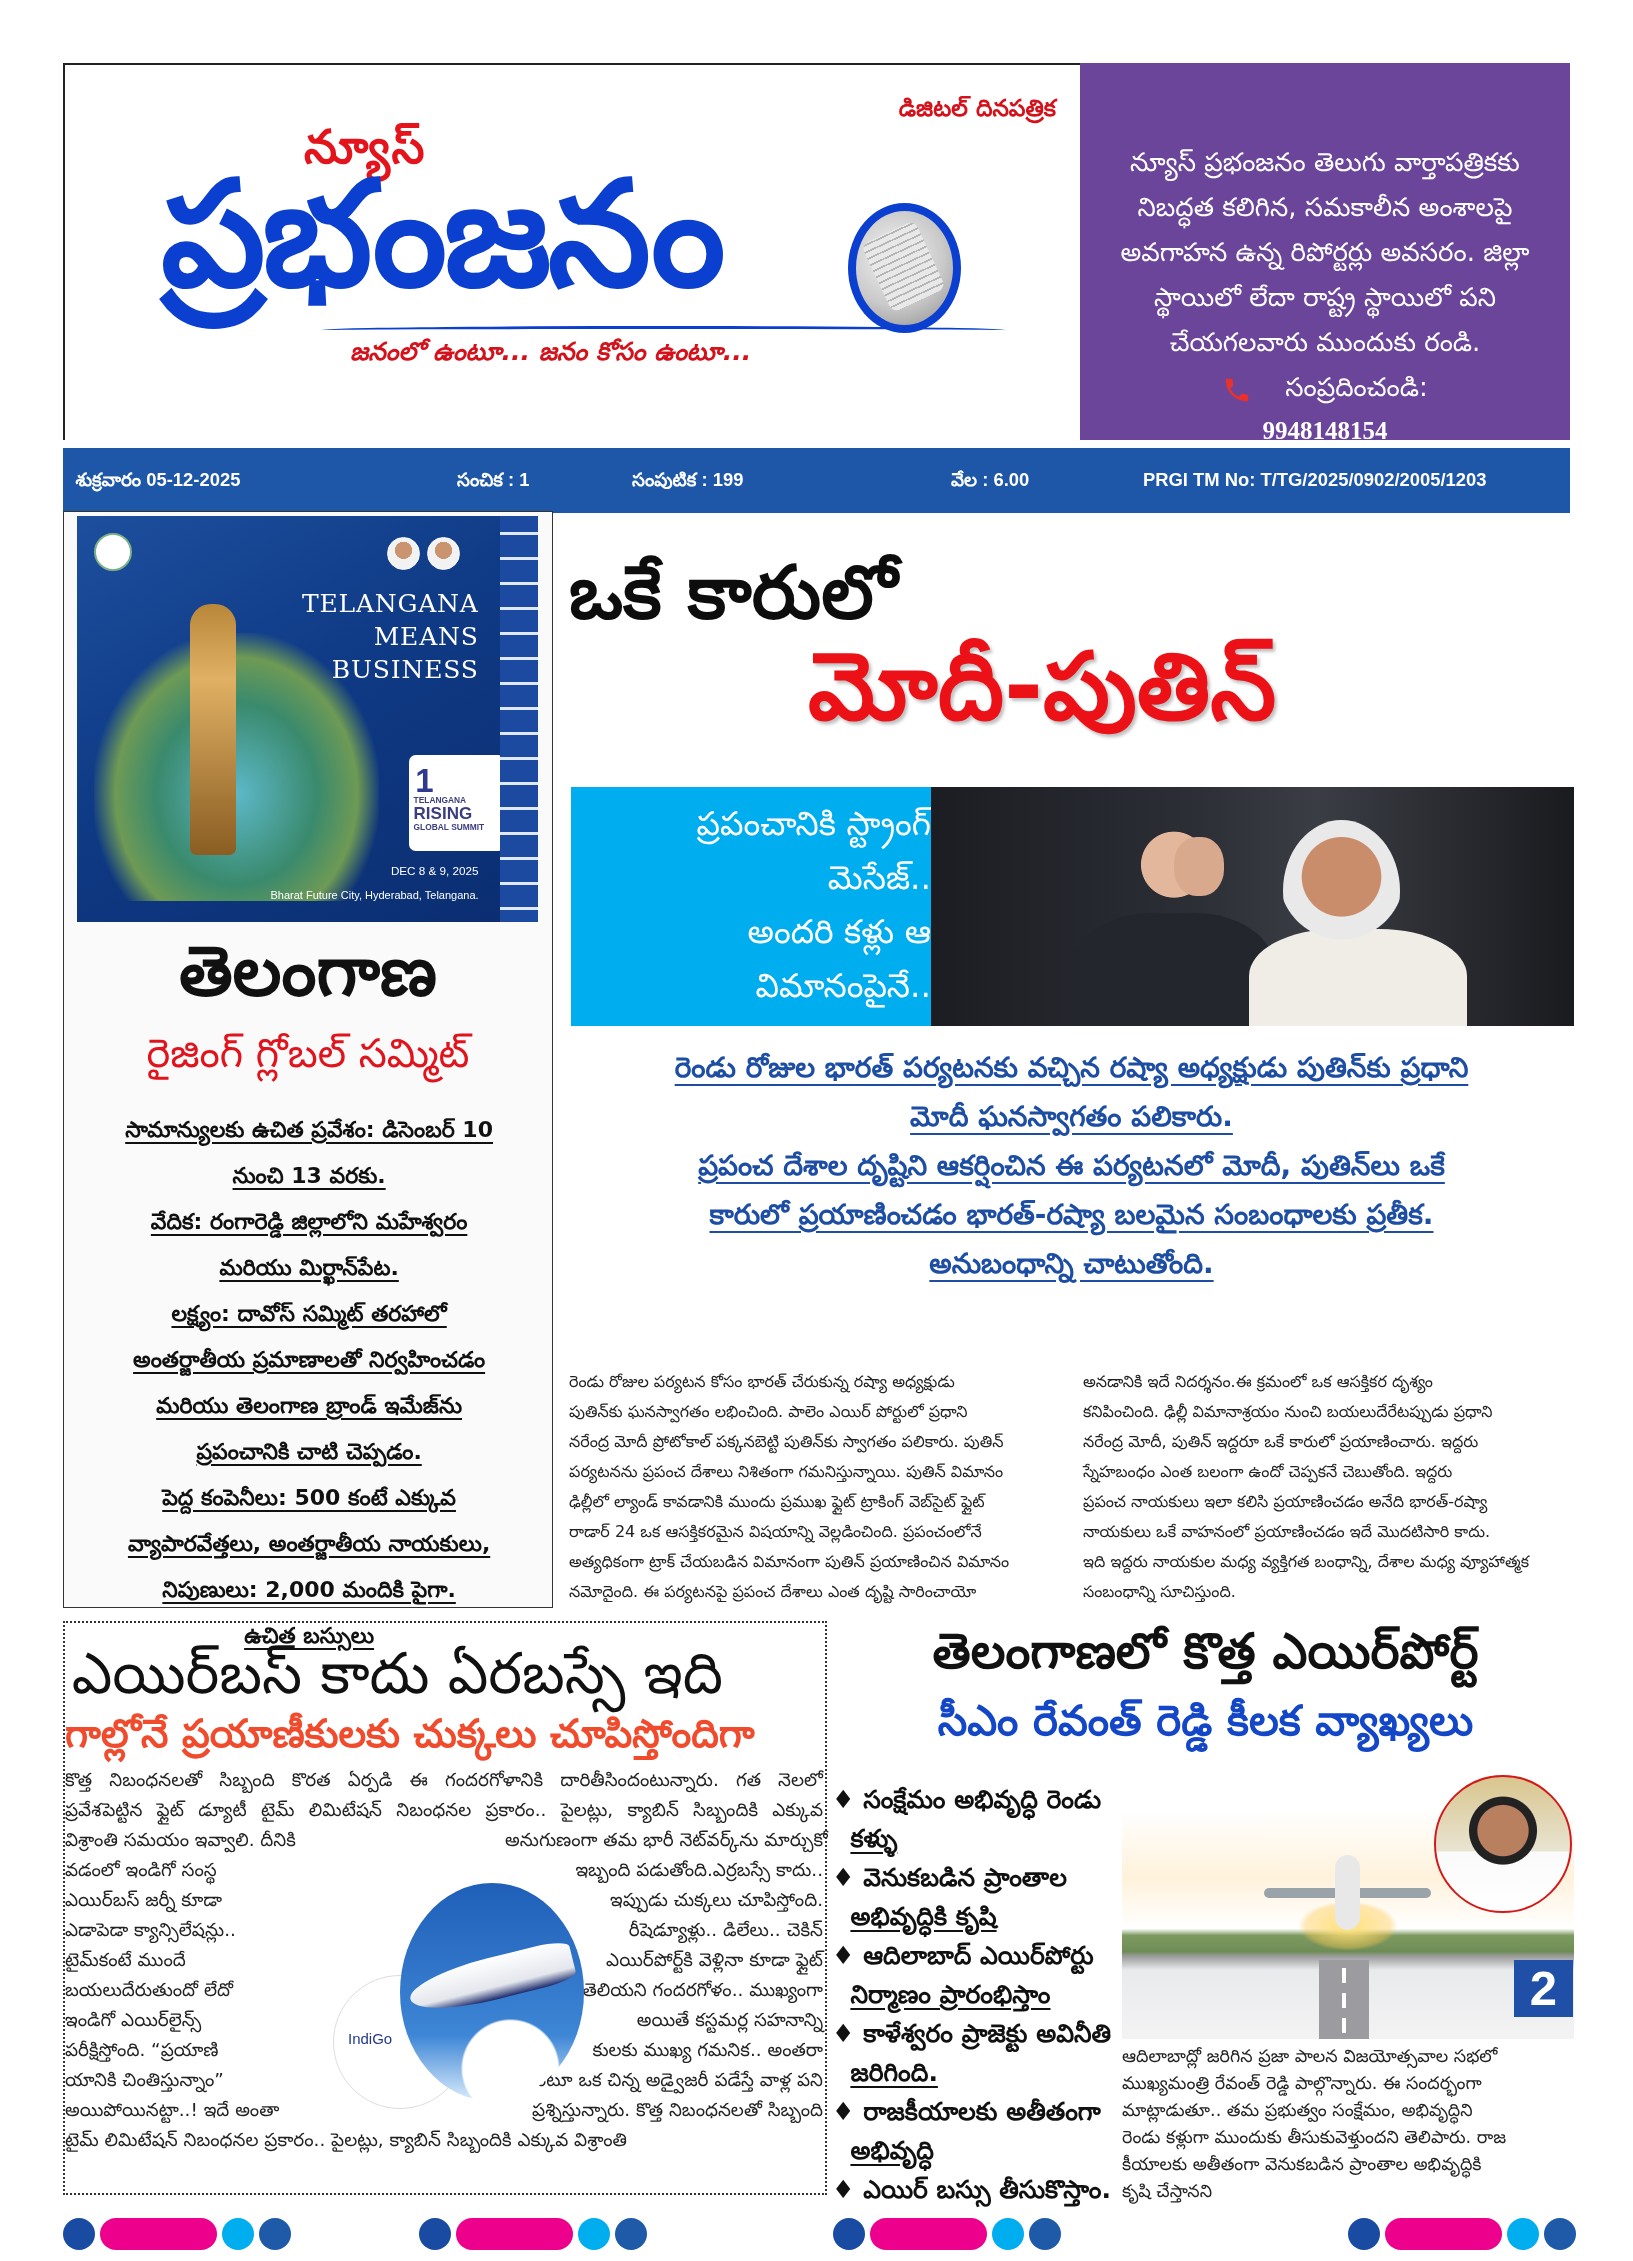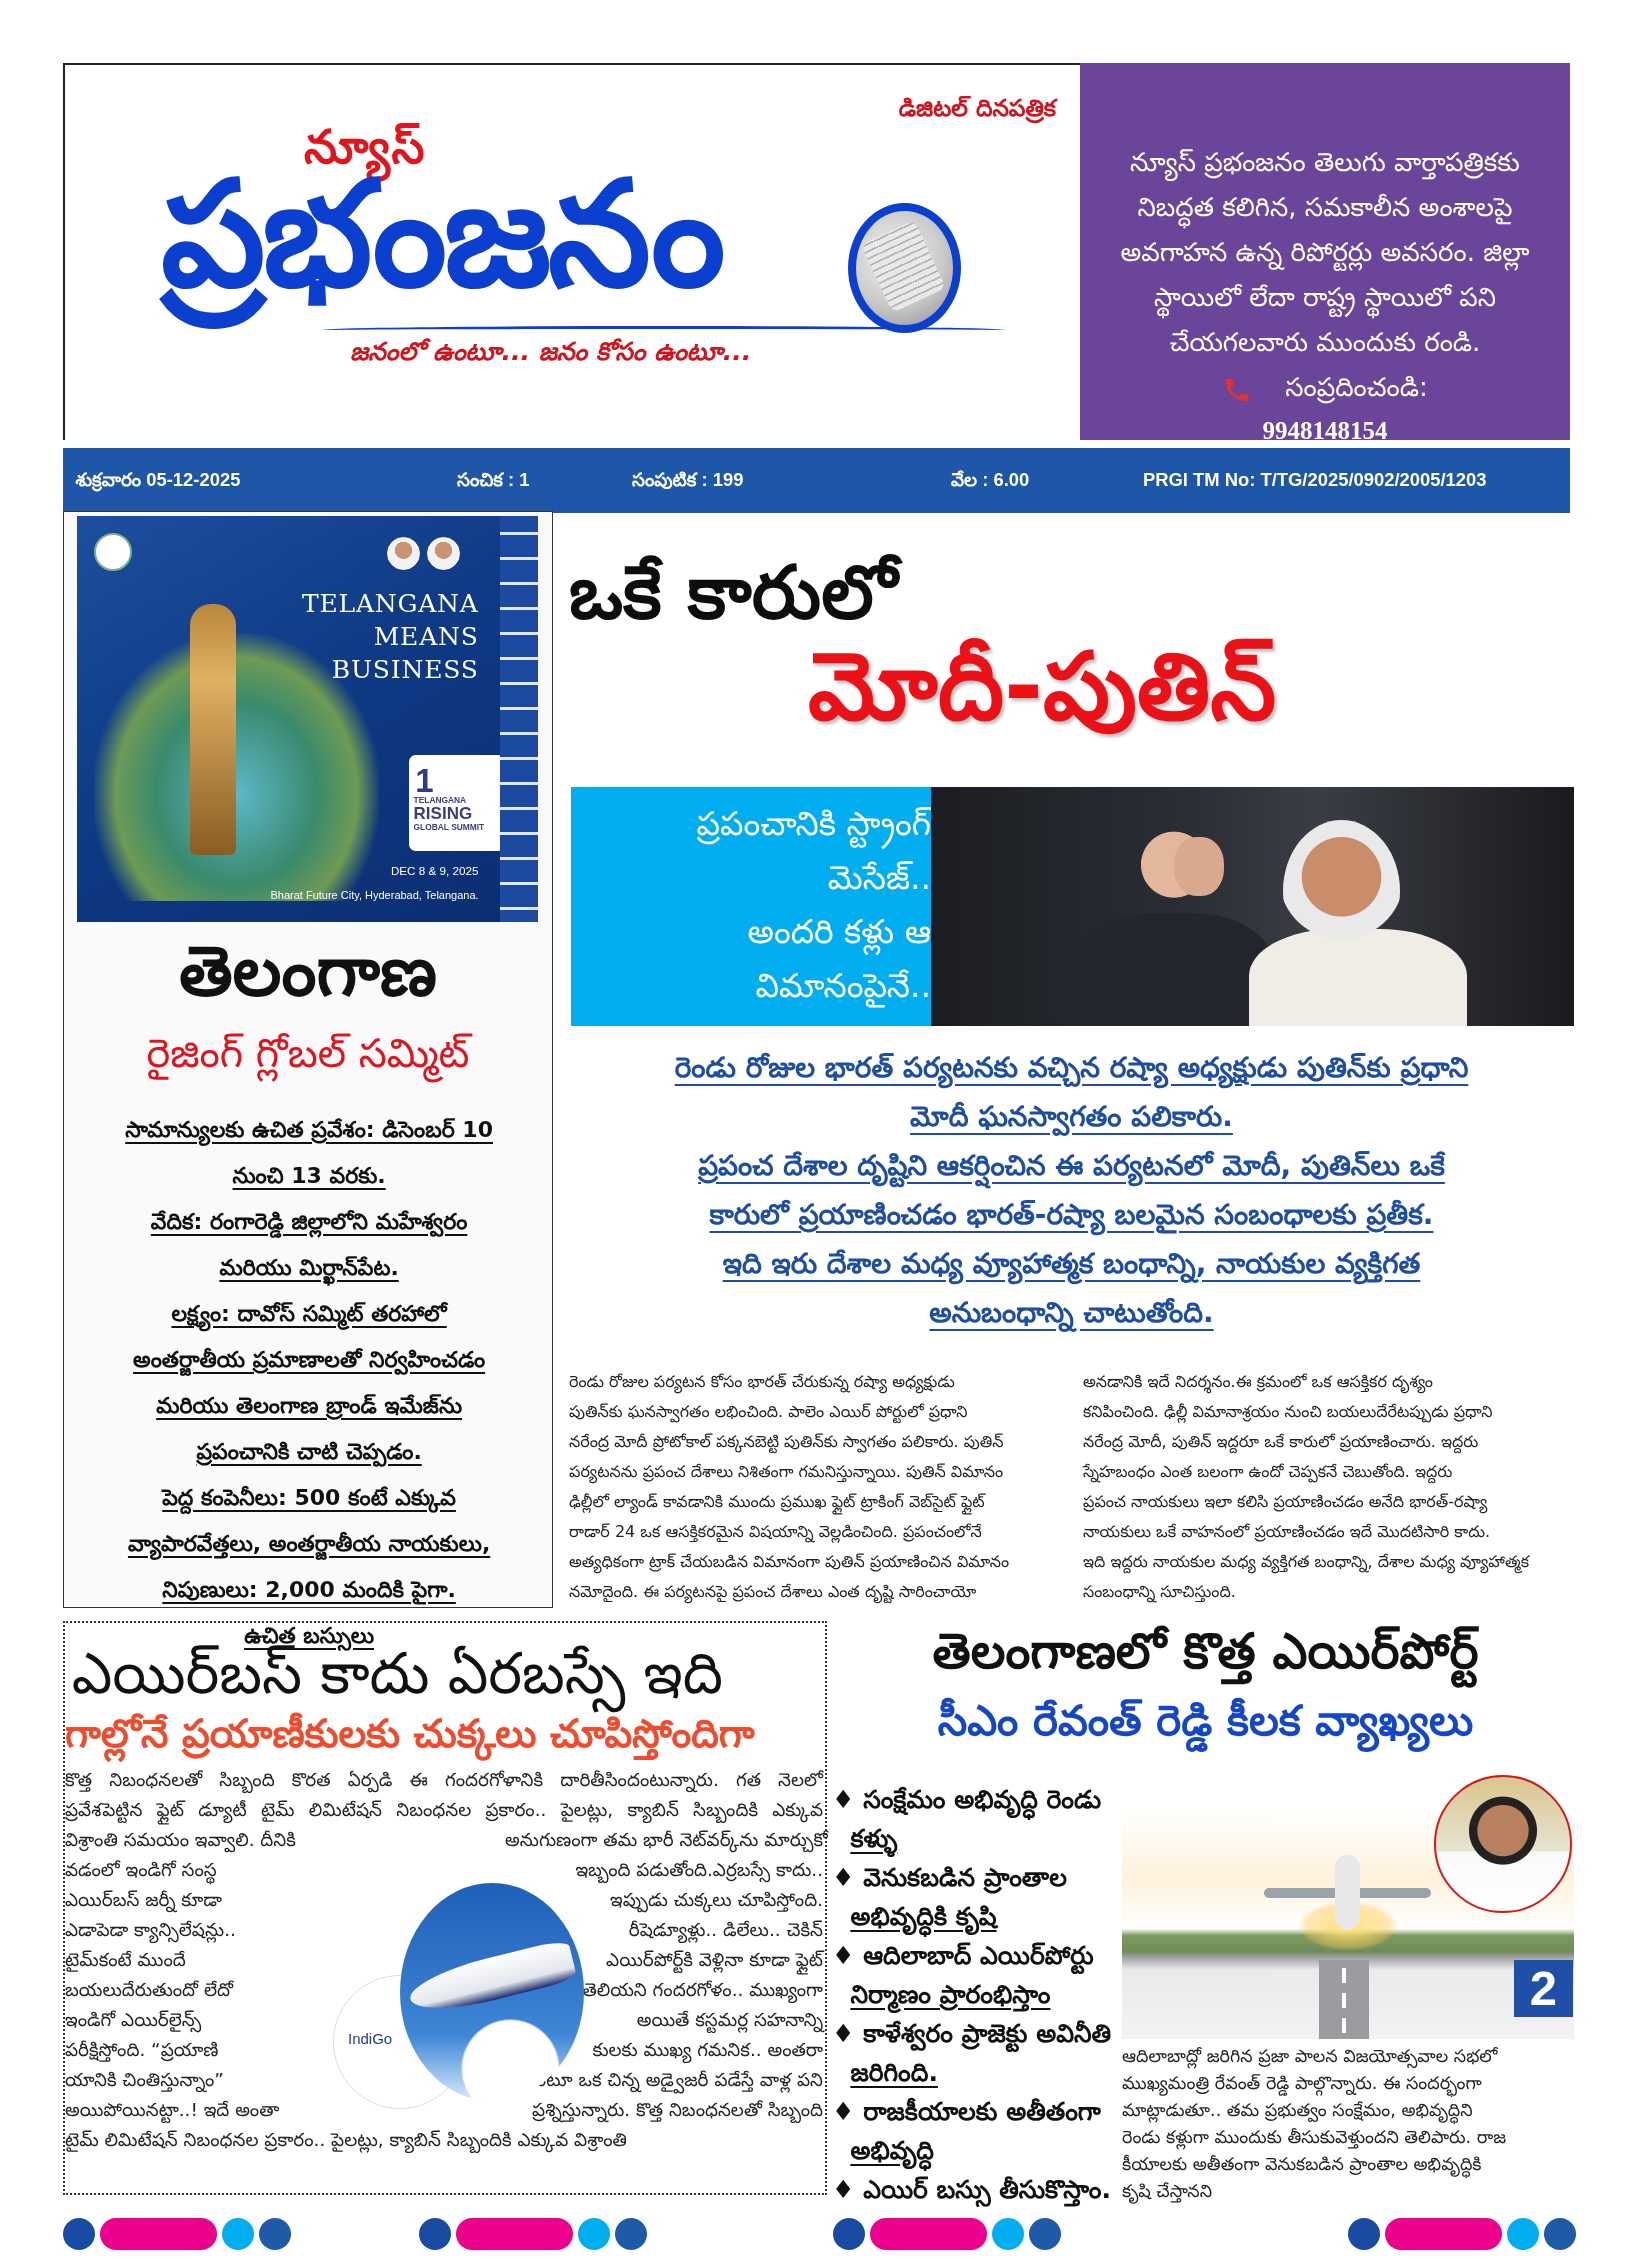--- a/index.html
+++ b/index.html
@@ -198,21 +198,20 @@
   <div class="hand"></div>
   <div class="p2b"></div>
   <div class="p2"></div>
 </div>
 
 <div class="lead-summary">
   <div><span>రెండు రోజుల భారత్ పర్యటనకు వచ్చిన రష్యా అధ్యక్షుడు పుతిన్‌కు ప్రధాని</span></div>
   <div><span>మోదీ ఘనస్వాగతం పలికారు.</span></div>
   <div><span>ప్రపంచ దేశాల దృష్టిని ఆకర్షించిన ఈ పర్యటనలో మోదీ, పుతిన్‌లు ఒకే</span></div>
   <div><span>కారులో ప్రయాణించడం భారత్-రష్యా బలమైన సంబంధాలకు ప్రతీక.</span></div>
-  <div><span>ఇది ఇరు దేశాల మధ్య వ్యూహాత్మక బంధాన్ని, నాయకుల వ్యక్తిగత</span></div>
   <div><span>అనుబంధాన్ని చాటుతోంది.</span></div>
 </div>
 
 <div class="body-col c1">
   <div>రెండు రోజుల పర్యటన కోసం భారత్ చేరుకున్న రష్యా అధ్యక్షుడు</div>
   <div>పుతిన్‌కు ఘనస్వాగతం లభించింది. పాలెం ఎయిర్ పోర్టులో ప్రధాని</div>
   <div>నరేంద్ర మోదీ ప్రోటోకాల్ పక్కనబెట్టి పుతిన్‌కు స్వాగతం పలికారు. పుతిన్</div>
   <div>పర్యటనను ప్రపంచ దేశాలు నిశితంగా గమనిస్తున్నాయి. పుతిన్ విమానం</div>
   <div>ఢిల్లీలో ల్యాండ్ కావడానికి ముందు ప్రముఖ ఫ్లైట్ ట్రాకింగ్ వెబ్‌సైట్ ఫ్లైట్</div>
   <div>రాడార్ 24 ఒక ఆసక్తికరమైన విషయాన్ని వెల్లడించింది. ప్రపంచంలోనే</div>

